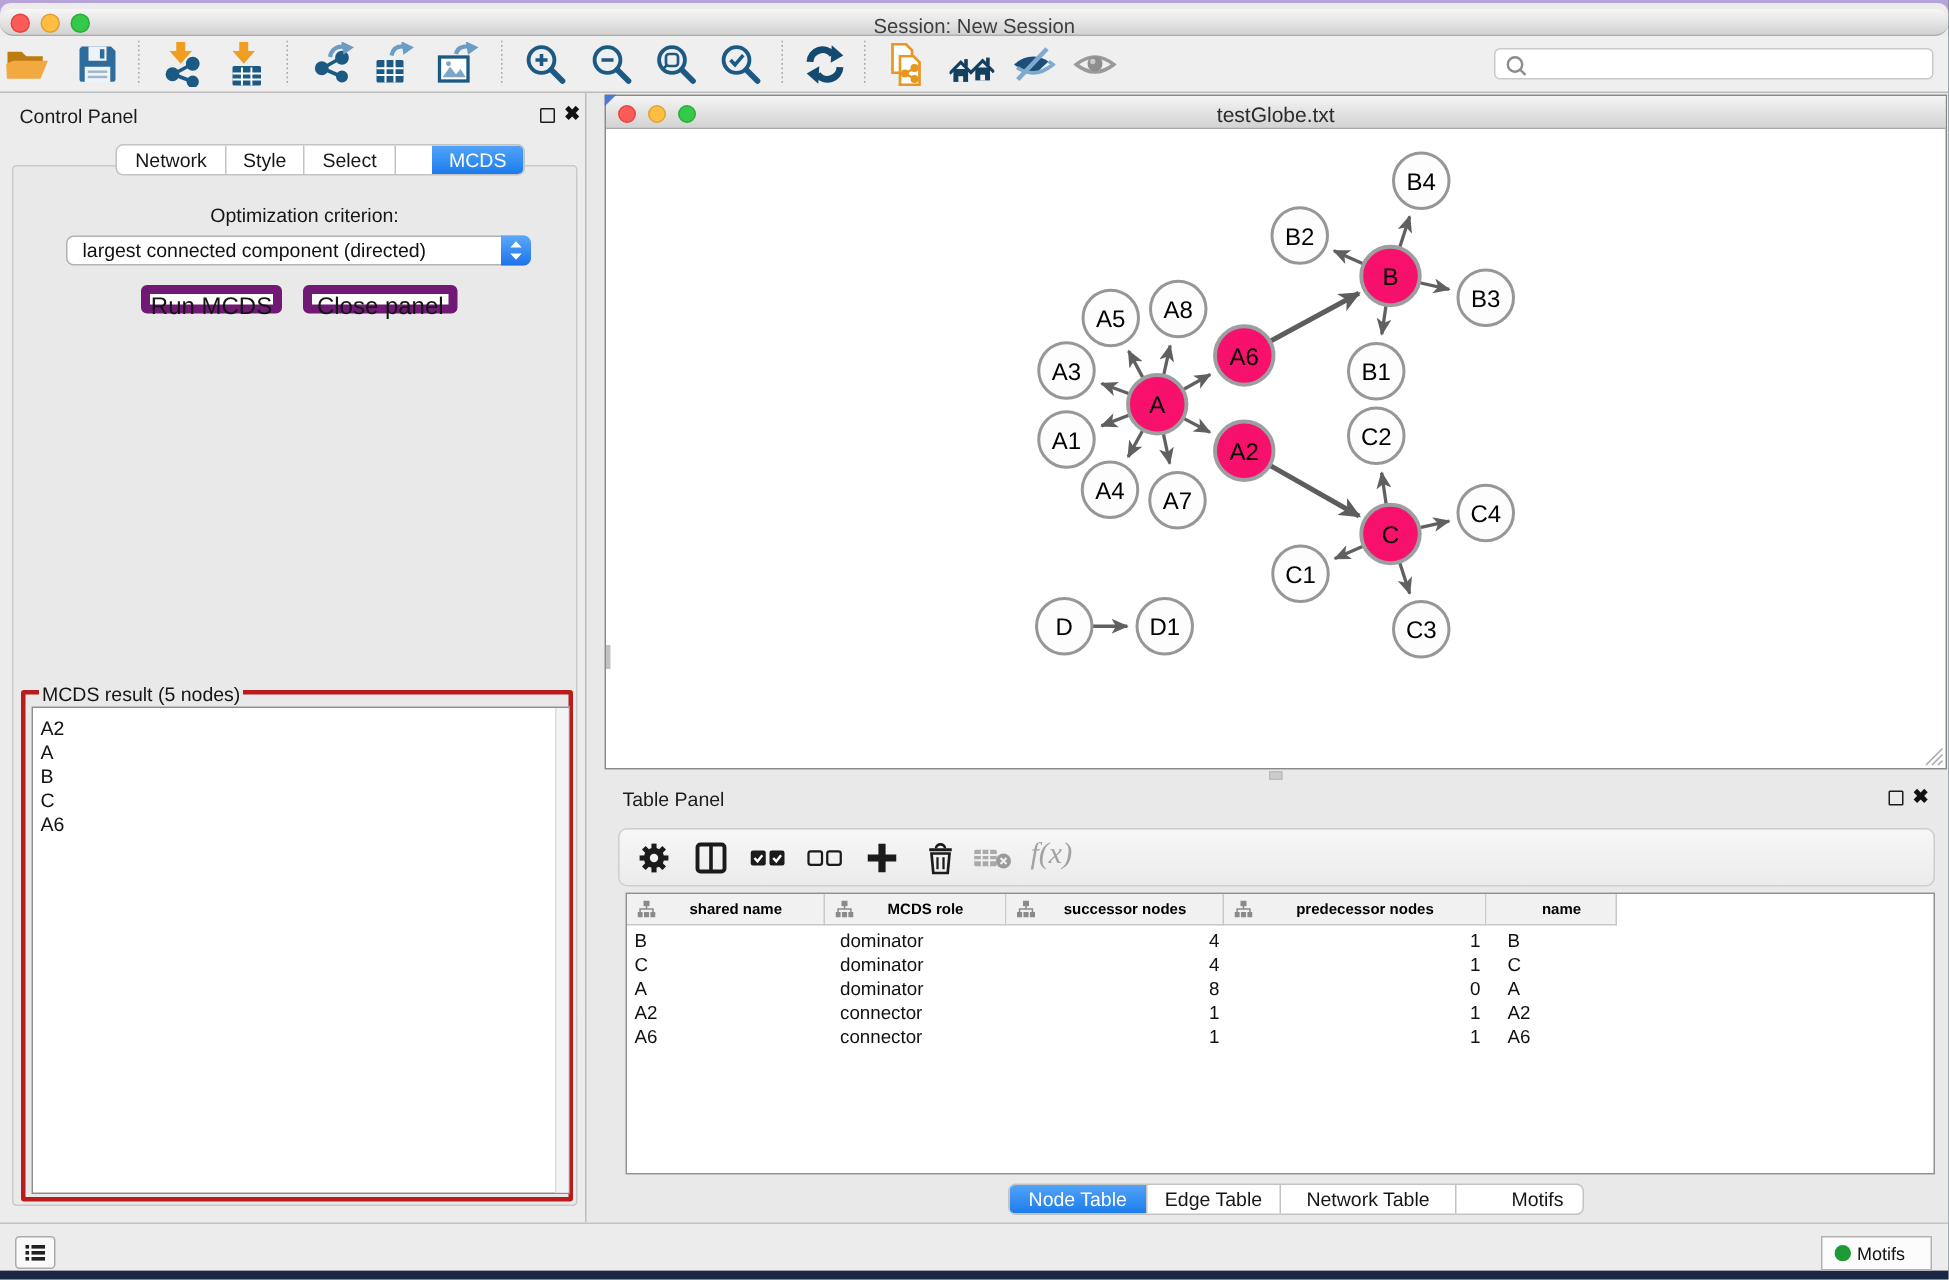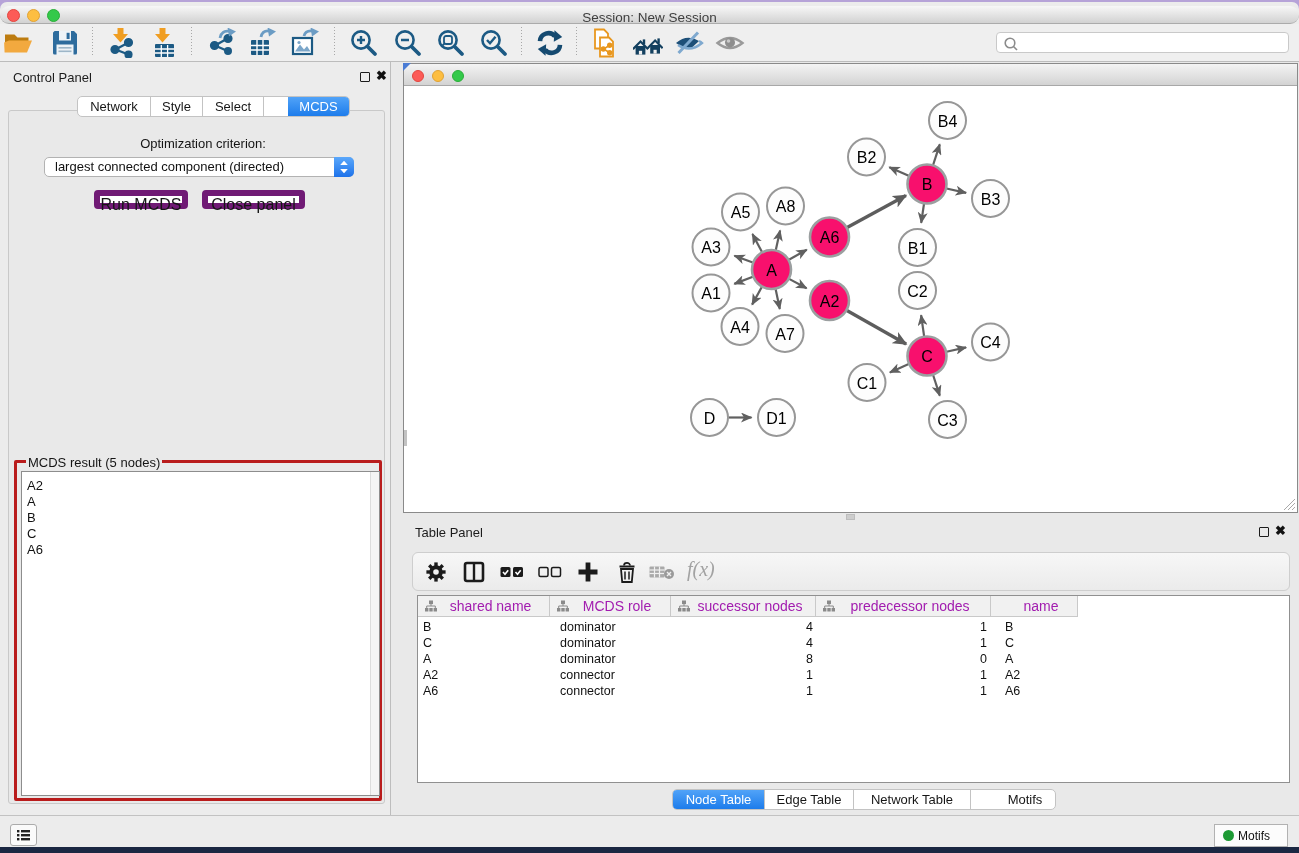--- a/index.html
+++ b/index.html
@@ -49,21 +49,21 @@
 
 #iwin { position:absolute; top:1px; left:403px; width:895px; height:450px; border:1px solid #8a8a8a; background:#fff; }
 #iwtitle { position:absolute; top:0; left:0; width:100%; height:22px; background:linear-gradient(#f4f4f4,#d3d3d3); border-bottom:1px solid #a8a8a8; }
 #iwtext { position:absolute; top:4px; width:100%; text-align:center; font-size:14px; color:#2c2c2c; }
 .tl2 { position:absolute; top:5.5px; width:12px; height:12px; border-radius:50%; }
 
 
 #tpTitle { position:absolute; top:463px; left:415px; font-size:13px; color:#1c1c1c; }
 #ttoolbar { position:absolute; top:490px; left:412px; width:878px; height:39px; background:linear-gradient(#f7f7f7,#ebebeb); border:1px solid #cecece; border-radius:6px; }
 #ttable { position:absolute; top:533px; left:417px; width:873px; height:188px; background:#fff; border:1px solid #909090; }
-.hc { position:absolute; top:0; height:21px; background:#f1f1f1; border-right:1px solid #c9c9c9; border-bottom:1px solid #c9c9c9; font-size:14px; color:#a21caf; text-align:center; line-height:21px; }
+.hc { position:absolute; top:0; height:21px; background:#f1f1f1; border-right:1px solid #c9c9c9; border-bottom:1px solid #c9c9c9; font-size:10px; color:#000000; text-align:center; line-height:21px;font-weight:bold; }
 .trow { position:absolute; left:0; width:100%; height:16px; font-size:12.5px; color:#111; line-height:16px; }
 .tc { position:absolute; top:0; height:16px; }
 .tr { text-align:right; }
 .hico { position:absolute; top:4px; }
 .hc { padding-left:14px; }
 
 
 #btabs { position:absolute; top:727px; left:672px; }
 
 
@@ -275,20 +275,21 @@
     </div>
 
     <div id="iwin">
       <svg style="position:absolute;left:-1px;top:-1px;z-index:5;" width="8" height="8" viewBox="0 0 8 8">
           <path d="M0,0 h8 L0,8 z" fill="#4a7bd4"></path>
         </svg>
       <div id="iwtitle">
         <div class="tl2" style="left:8px; background:#fc5b57; border:1px solid #e2463f;"></div>
         <div class="tl2" style="left:28px; background:#fdbe41; border:1px solid #e0a235;"></div>
         <div class="tl2" style="left:48px; background:#34c94a; border:1px solid #2aae39;"></div>
+        <div id="iwtext">testGlobe.txt</div>
       </div>
       <svg style="position:absolute; left:0; top:21px;" width="893" height="428" viewBox="0 0 893 428">
         <defs>
           <marker id="ar" markerUnits="userSpaceOnUse" markerWidth="12" markerHeight="10" refX="10.5" refY="5" orient="auto">
               <path d="M0,0 L11.5,5 L0,10 L3,5 z" fill="#606060"></path>
             </marker>
           <marker id="aR" markerUnits="userSpaceOnUse" markerWidth="15" markerHeight="13" refX="13" refY="6.5" orient="auto">
               <path d="M0,0 L14.5,6.5 L0,13 L3.8,6.5 z" fill="#5d5d5d"></path>
             </marker>
         </defs>

